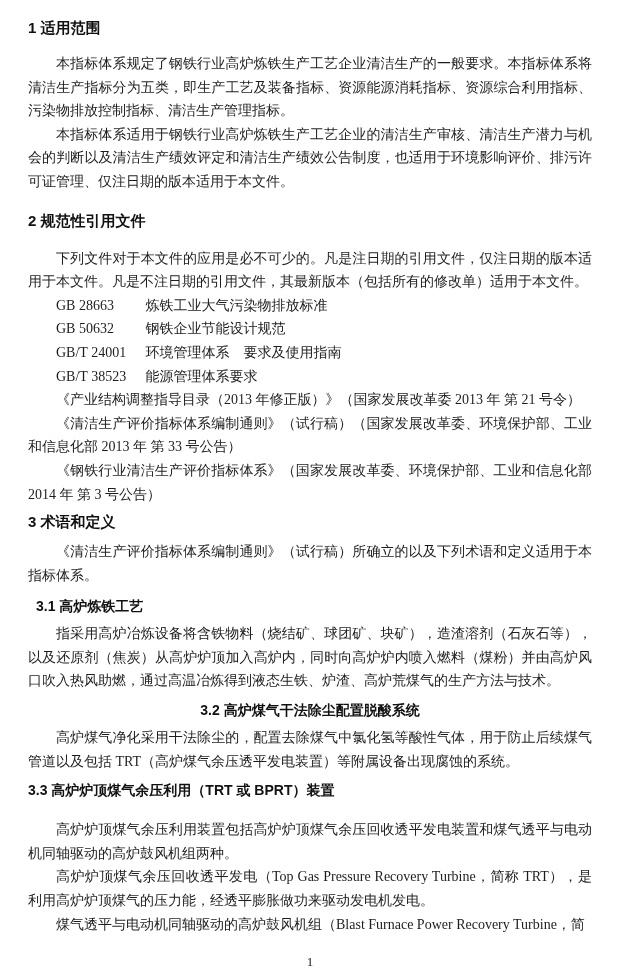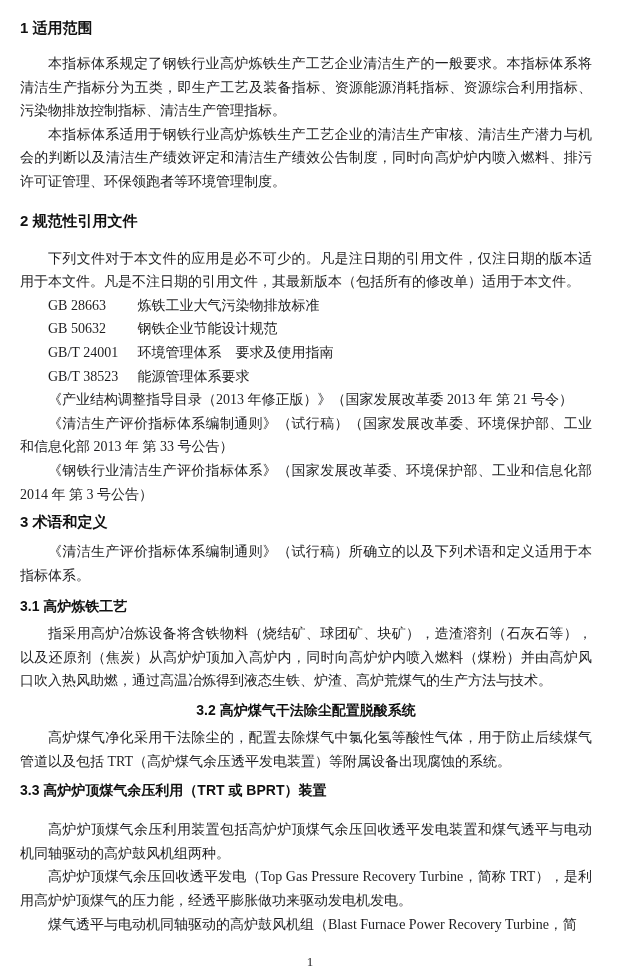--- a/index.html
+++ b/index.html
@@ -6,21 +6,21 @@
   body {
     width: 620px;
     height: 978px;
     background: #ffffff;
     position: relative;
     overflow: hidden;
   }
   .page {
     position: absolute;
     inset: 0;
-    padding: 15px 28px 0 20px;
+    padding: 15px 28px 0 28px;
     box-sizing: border-box;
     font-family: "Liberation Serif", serif;
     font-size: 14px;
     color: #1d1d1f;
   }
   .page p {
     margin: 0;
     text-indent: 2em;
     line-height: 23.6px;
     text-align: justify;
@@ -38,21 +38,21 @@
     font-family: "Liberation Sans", sans-serif;
     font-size: 14px;
     font-weight: bold;
     color: #111111;
     line-height: 20px;
     margin: 0;
   }
   .h2.first { margin: 3px 0 14px 0; }
   .h2.s2    { margin: 17px 0 16px 0; }
   .h2.s3    { margin: 6px 0 8px 0; }
-  .h3.s31   { margin: 9px 0 6px 0; }
+  .h3.s31   { margin: 9px 0 6px 8px; }
   .h3.s32   { margin: 7px 0 6px 0; text-align: center; }
   .h3.s33   { margin: 7px 0 18px 0; }
   .refs p.ref {
     text-indent: 0;
     margin-left: 2em;
     line-height: 23.6px;
   }
   .ref-code {
     display: inline-block;
     width: 86px;
@@ -68,21 +68,21 @@
     color: #1d1d1f;
   }
 </style>
 </head>
 <body>
 
 <div class="page">
 
   <h2 class="h2 first">1 适用范围</h2>
   <p>本指标体系规定了钢铁行业高炉炼铁生产工艺企业清洁生产的一般要求。本指标体系将清洁生产指标分为五类，即生产工艺及装备指标、资源能源消耗指标、资源综合利用指标、污染物排放控制指标、清洁生产管理指标。</p>
-  <p>本指标体系适用于钢铁行业高炉炼铁生产工艺企业的清洁生产审核、清洁生产潜力与机会的判断以及清洁生产绩效评定和清洁生产绩效公告制度，同时向高炉炉内喷入燃料、排污许可证管理、环保领跑者等环境管理制度。</p>
+  <p>本指标体系适用于钢铁行业高炉炼铁生产工艺企业的清洁生产审核、清洁生产潜力与机会的判断以及清洁生产绩效评定和清洁生产绩效公告制度，也适用于环境影响评价、排污许可证管理、仅注日期的版本适用于本文件。</p>
 
   <h2 class="h2 s2">2 规范性引用文件</h2>
   <p>下列文件对于本文件的应用是必不可少的。凡是注日期的引用文件，仅注日期的版本适用于本文件。凡是不注日期的引用文件，其最新版本（包括所有的修改单）适用于本文件。</p>
   <div class="refs">
     <p class="ref">
       <span class="ref-code">GB 28663</span>
       <span class="ref-title">炼铁工业大气污染物排放标准</span>
     </p>
     <p class="ref">
       <span class="ref-code">GB 50632</span>

